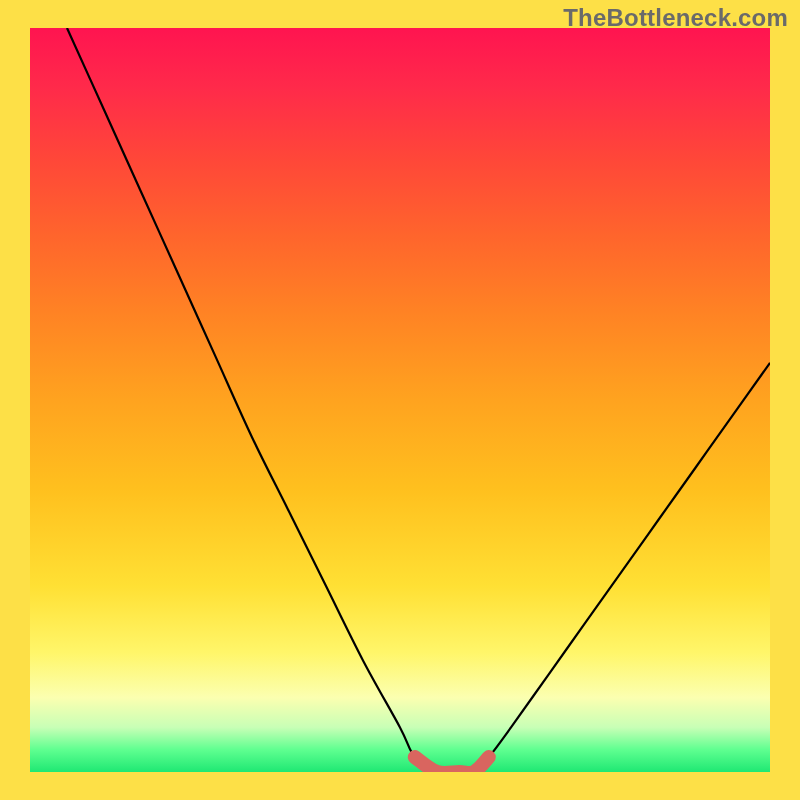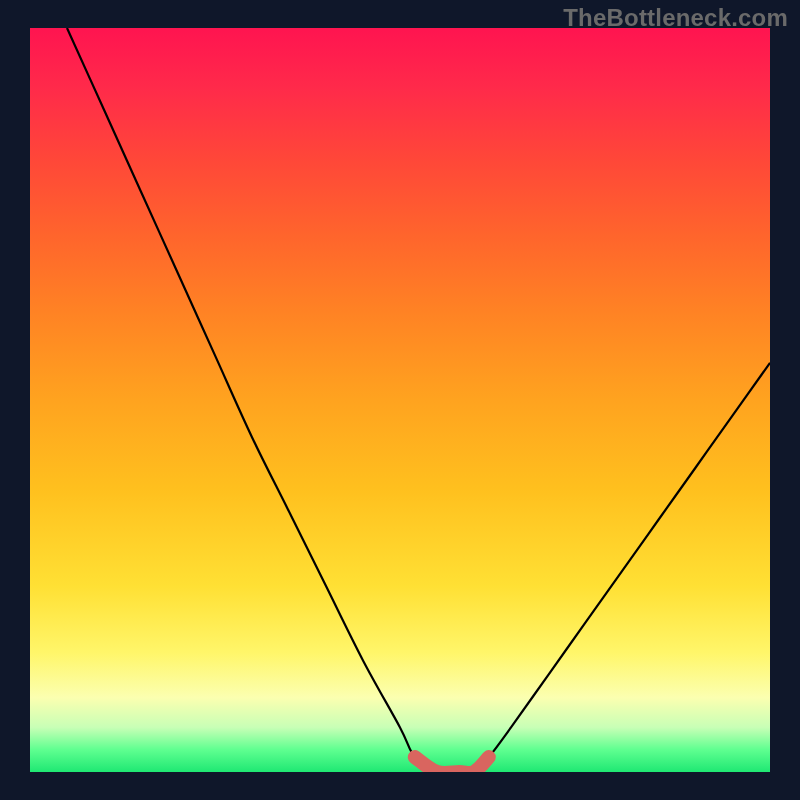--- a/index.html
+++ b/index.html
@@ -9,21 +9,21 @@
     height: 800px;
     background: #000;
     overflow: hidden;
   }
   .frame {
     position: absolute;
     left: 0;
     top: 0;
     width: 800px;
     height: 800px;
-    background: #0f172a;
+    background: #fde047;
   }
   .plot {
     position: absolute;
     left: 30px;
     top: 28px;
     width: 740px;
     height: 744px;
     background: linear-gradient(to bottom,
       #ff1450 0%,
       #ff2a4a 8%,

